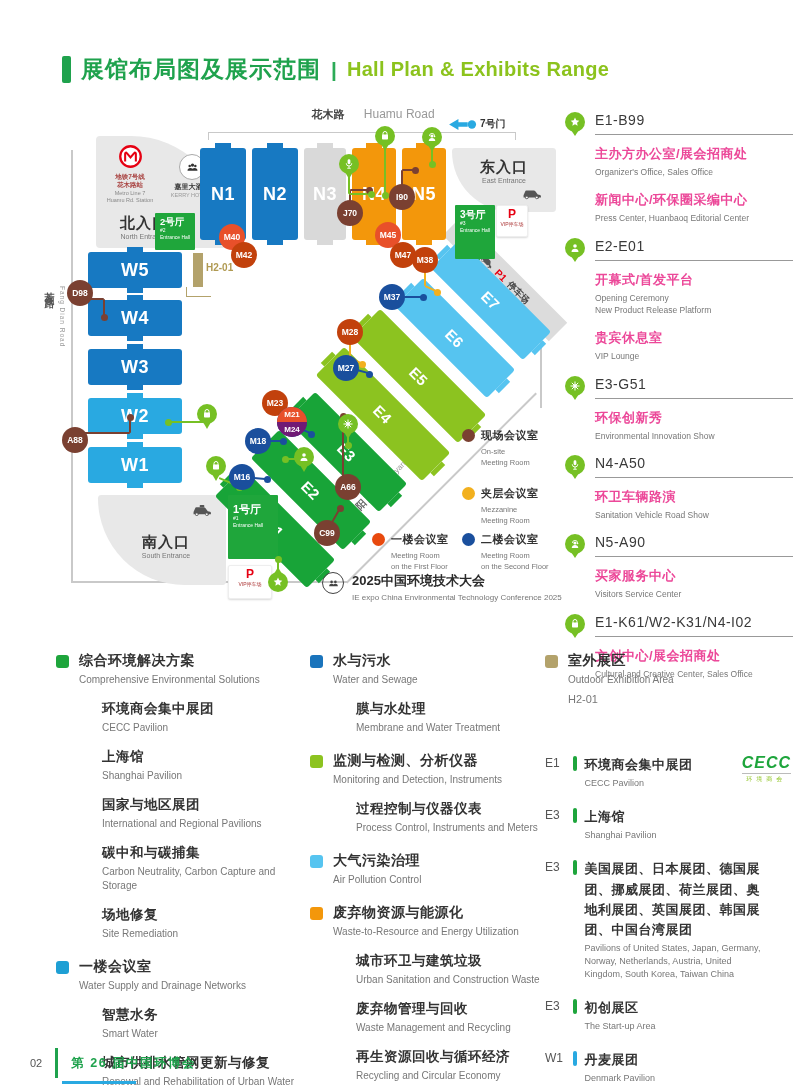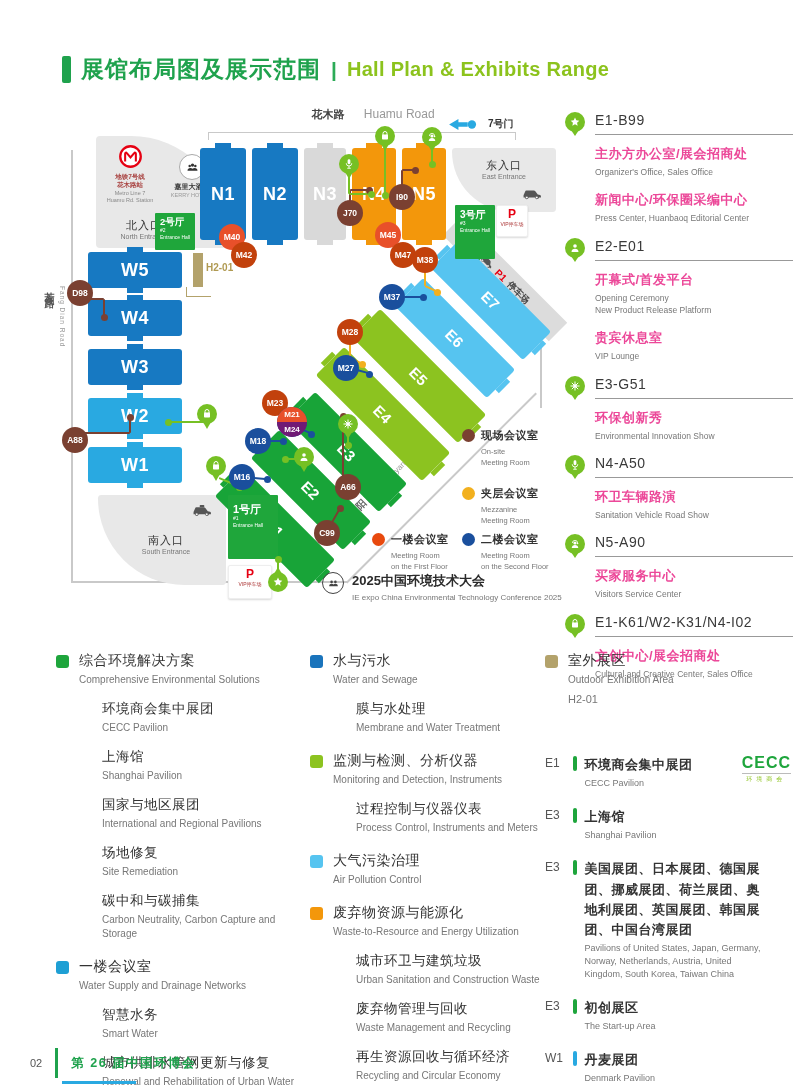--- a/index.html
+++ b/index.html
@@ -41,21 +41,21 @@
   .pin::after{content:"";position:absolute;top:18px;left:50%;margin-left:-4px;
               border:4px solid transparent;border-top:7px solid #76c024}
   .pin.flip::after{top:auto;bottom:18px;border-top:none;border-bottom:7px solid #76c024}
 
   .rline{position:absolute;background:#c9c9c9;z-index:0}
   .rtop{position:absolute;left:170px;top:26px;width:306px;height:7px;background:none;
         border-top:1.5px solid #c9c9c9;border-left:1.5px solid #c9c9c9;border-right:1.5px solid #c9c9c9;z-index:0}
   .huamu{position:absolute;left:250px;top:-2px;width:170px;text-align:center;white-space:nowrap;z-index:1}
   .huamu .zh{font-size:11px;font-weight:bold;color:#444}
   .huamu .en{font-size:12px;color:#999;margin-left:15px}
-  .gate7{position:absolute;left:410px;top:11px;display:flex;align-items:center;gap:8px;z-index:1}
+  .gate7{position:absolute;left:410px;top:11px;display:flex;align-items:center;gap:0;z-index:1}
   .gate7 svg{width:32px;height:13px}
   .gate7 .t{font-size:10px;font-weight:bold;color:#333}
   .fangdian{position:absolute;left:4px;top:178px;display:flex;gap:3px;z-index:1}
   .fangdian .zh{writing-mode:vertical-rl;font-size:10px;font-weight:bold;color:#555;letter-spacing:3px}
   .fangdian .en{writing-mode:vertical-rl;font-size:6.5px;color:#999;letter-spacing:1px;padding-top:2px}
   .longyang{position:absolute;left:295px;top:364px;transform:rotate(-45deg);white-space:nowrap;z-index:1}
   .longyang .zh{font-size:10px;font-weight:bold;color:#666;letter-spacing:2px}
   .longyang .en{font-size:8px;color:#999;margin-left:6px}
 
   .fan{position:absolute;background:#e8e8e8;z-index:0}
@@ -65,21 +65,21 @@
   .fn-metro{position:absolute;left:4px;top:8px;width:60px;text-align:center}
   .fn-metro svg{width:25px;height:25px}
   .fn-metro .r1{font-size:6.5px;font-weight:bold;color:#a94442;line-height:1.3}
   .fn-metro .r2{font-size:5.5px;color:#888;line-height:1.3}
   .fn-hotel{position:absolute;left:66px;top:18px;width:60px;text-align:center}
   .hotel-circ{width:24px;height:24px;border-radius:50%;background:#fff;border:1px solid #aaa;
               display:inline-flex;align-items:center;justify-content:center}
   .hotel-circ svg{width:15px;height:15px}
   .fn-hotel .r1{font-size:7px;font-weight:bold;color:#333;margin-top:2px}
   .fn-hotel .r2{font-size:5.5px;color:#999}
-  .ent-zh{font-size:11px;font-weight:normal;color:#333;letter-spacing:1px}
+  .ent-zh{font-size:15px;font-weight:bold;color:#333;letter-spacing:1px}
   .ent-en{font-size:7px;color:#777}
   .fn-north{position:absolute;left:6px;bottom:8px;width:84px;text-align:center}
   .fe-lab{position:absolute;left:0;top:10px;width:100%;text-align:center}
   .fe-car{position:absolute;right:14px;bottom:8px;width:20px}
   .fs-car{position:absolute;right:14px;top:7px;width:20px}
   .fs-lab{position:absolute;left:18px;top:38px;width:100px;text-align:center}
   .caricon{width:100%;height:auto}
 
   .gbox{position:absolute;background:#1fa63b;color:#fff;padding:4px 5px;box-sizing:border-box;z-index:2;border-radius:1px}
   .gbox .z{font-weight:bold;line-height:1.1}
@@ -125,33 +125,33 @@
   .sb-item .zh{font-size:13px;font-weight:bold;color:#ec4899;letter-spacing:.5px}
   .sb-item .en{font-size:8.5px;color:#777;margin-top:3px;white-space:pre-line;line-height:1.45}
 
   
   #col1{position:absolute;left:56px;top:652px;width:248px}
   #col2{position:absolute;left:310px;top:652px;width:232px}
   #col3{position:absolute;left:545px;top:652px;width:250px}
   .grp{margin-bottom:17px}
   .grp-head{display:flex;gap:10px}
   .sw{width:13px;height:13px;border-radius:3px;margin-top:3px;flex:0 0 auto}
-  .gzh{font-size:14px;font-weight:normal;color:#333;letter-spacing:.5px}
+  .gzh{font-size:14px;font-weight:bold;color:#333;letter-spacing:.5px}
   .gen{font-size:10px;color:#777;margin-top:3px;line-height:1.4}
   .gsub{margin:13px 0 0 23px}
   .gsub .gzh{font-size:13.5px}
   .gcode{font-size:11px;color:#777;margin-top:6px}
   #pav{margin-top:50px}
   .pav-row{display:flex;gap:8px;margin-bottom:17px;position:relative}
   .pav-code{font-size:12px;color:#555;min-width:20px;padding-top:1px}
   .pav-bar{width:3.5px;height:15px;border-radius:2px;margin-top:1px;flex:0 0 auto}
   .pav-zh{font-size:13px;font-weight:bold;color:#333;line-height:1.55;letter-spacing:.5px}
   .pav-en{font-size:9px;color:#777;margin-top:2px;line-height:1.45}
   .cecc{position:absolute;right:4px;top:0;text-align:center;line-height:1}
-  .cecc .t{font-size:16px;font-weight:bold;color:#1ea53c;letter-spacing:1px;}
+  .cecc .t{font-size:16px;font-weight:bold;color:#1ea53c;letter-spacing:1px;font-style:italic}
   .cecc .s{font-size:6px;color:#8cc31d;letter-spacing:4px;margin-top:2px;border-top:1.5px solid #bbb;padding-top:2px}
 
   
   .footer{position:absolute;left:30px;top:1048px;display:flex;align-items:center;gap:13px}
   .f-page{font-size:11px;color:#555}
   .f-bar{width:3px;height:30px;background:#1fa24d}
   .f-title{font-size:12.5px;font-weight:bold;color:#1fa24d;letter-spacing:1.5px}
   .bline{position:absolute;left:62px;top:1081px;width:74px;height:3px;background:#29a9e1}
 </style>
 </head>
@@ -613,26 +613,26 @@
             </div>
             <div class="gsub">
               <div class="gzh">上海馆</div>
               <div class="gen">Shanghai Pavilion</div>
             </div>
             <div class="gsub">
               <div class="gzh">国家与地区展团</div>
               <div class="gen">International and Regional Pavilions</div>
             </div>
             <div class="gsub">
+              <div class="gzh">碳中和与碳捕集</div>
+              <div class="gen">Carbon Neutrality, Carbon Capture and Storage</div>
+            </div>
+            <div class="gsub">
               <div class="gzh">场地修复</div>
               <div class="gen">Site Remediation</div>
-            </div>
-            <div class="gsub">
-              <div class="gzh">碳中和与碳捕集</div>
-              <div class="gen">Carbon Neutrality, Carbon Capture and Storage</div>
             </div>
           </div>
         </div>
       </div>
       <div class="grp">
         <div class="grp-head">
           <span class="sw" style="background: rgb(30, 159, 212);"></span>
           <div>
             <div class="gzh">一楼会议室</div>
             <div class="gen">Water Supply and Drainage Networks</div>

